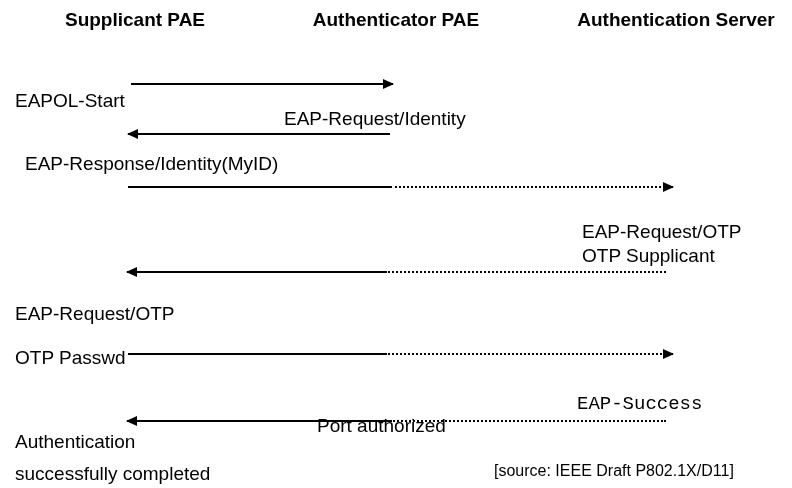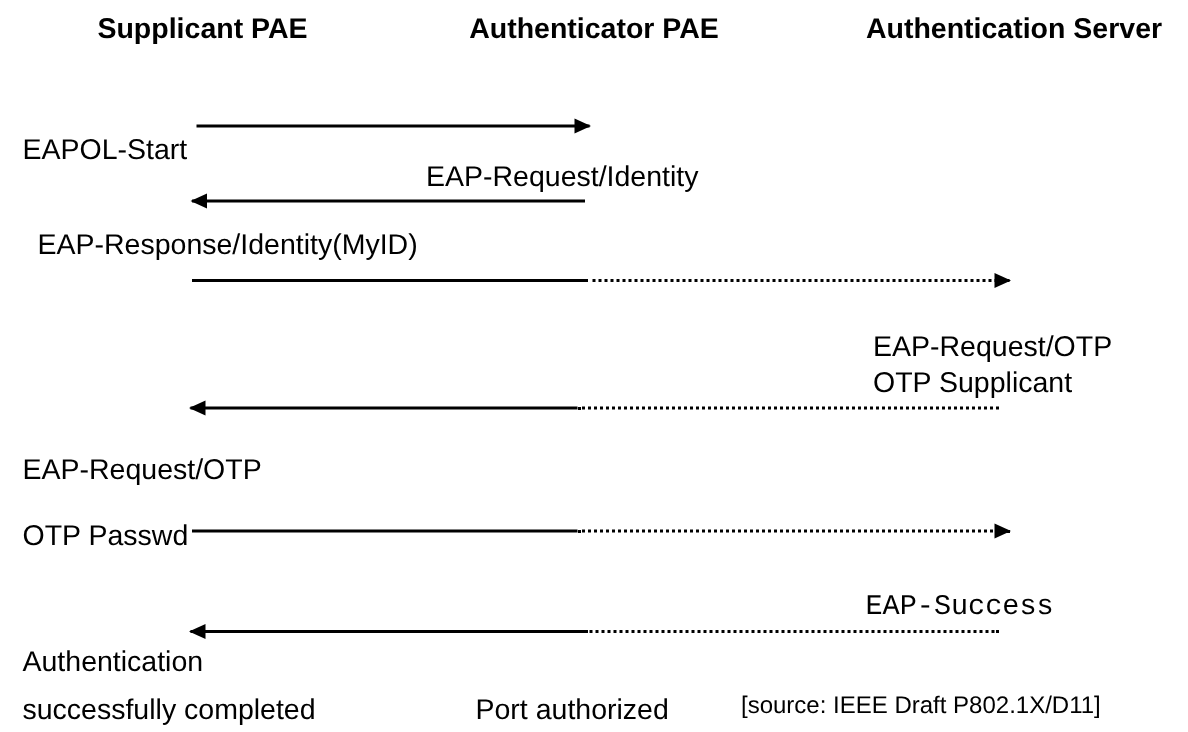--- a/index.html
+++ b/index.html
@@ -28,21 +28,21 @@
     white-space:nowrap;
   }
   .lbl-eapol-start{left:15px;top:54px;margin-top:35px;}
   .lbl-eap-request-identity{left:284px;top:107px;}
   .lbl-eap-response-identity{left:15px;top:152px;margin-left:10px;}
   .lbl-otp-challenge-1{left:582px;top:220px;}
   .lbl-otp-challenge-2{left:582px;top:244px;}
   .lbl-otp-passwd-1{left:15px;top:302px;}
   .lbl-otp-passwd-2{left:15px;top:326px;margin-top:20px;}
   .lbl-eap-success{left:577px;top:392px;font-family:Liberation Mono, monospace;}
-  .lbl-port-authorized{left:317px;top:414px;margin-top:48px;}
+  .lbl-port-authorized{left:317px;top:414px;}
   .lbl-completed-1{left:15px;top:430px;text-align:right;}
   .lbl-completed-2{left:15px;top:462px;}
 
   .lbl-source{
     position:absolute;left:494px;top:460px;
     font-size:16px;line-height:22px;white-space:nowrap;
   }
 
   
   .arrow{position:absolute;height:2px;}

